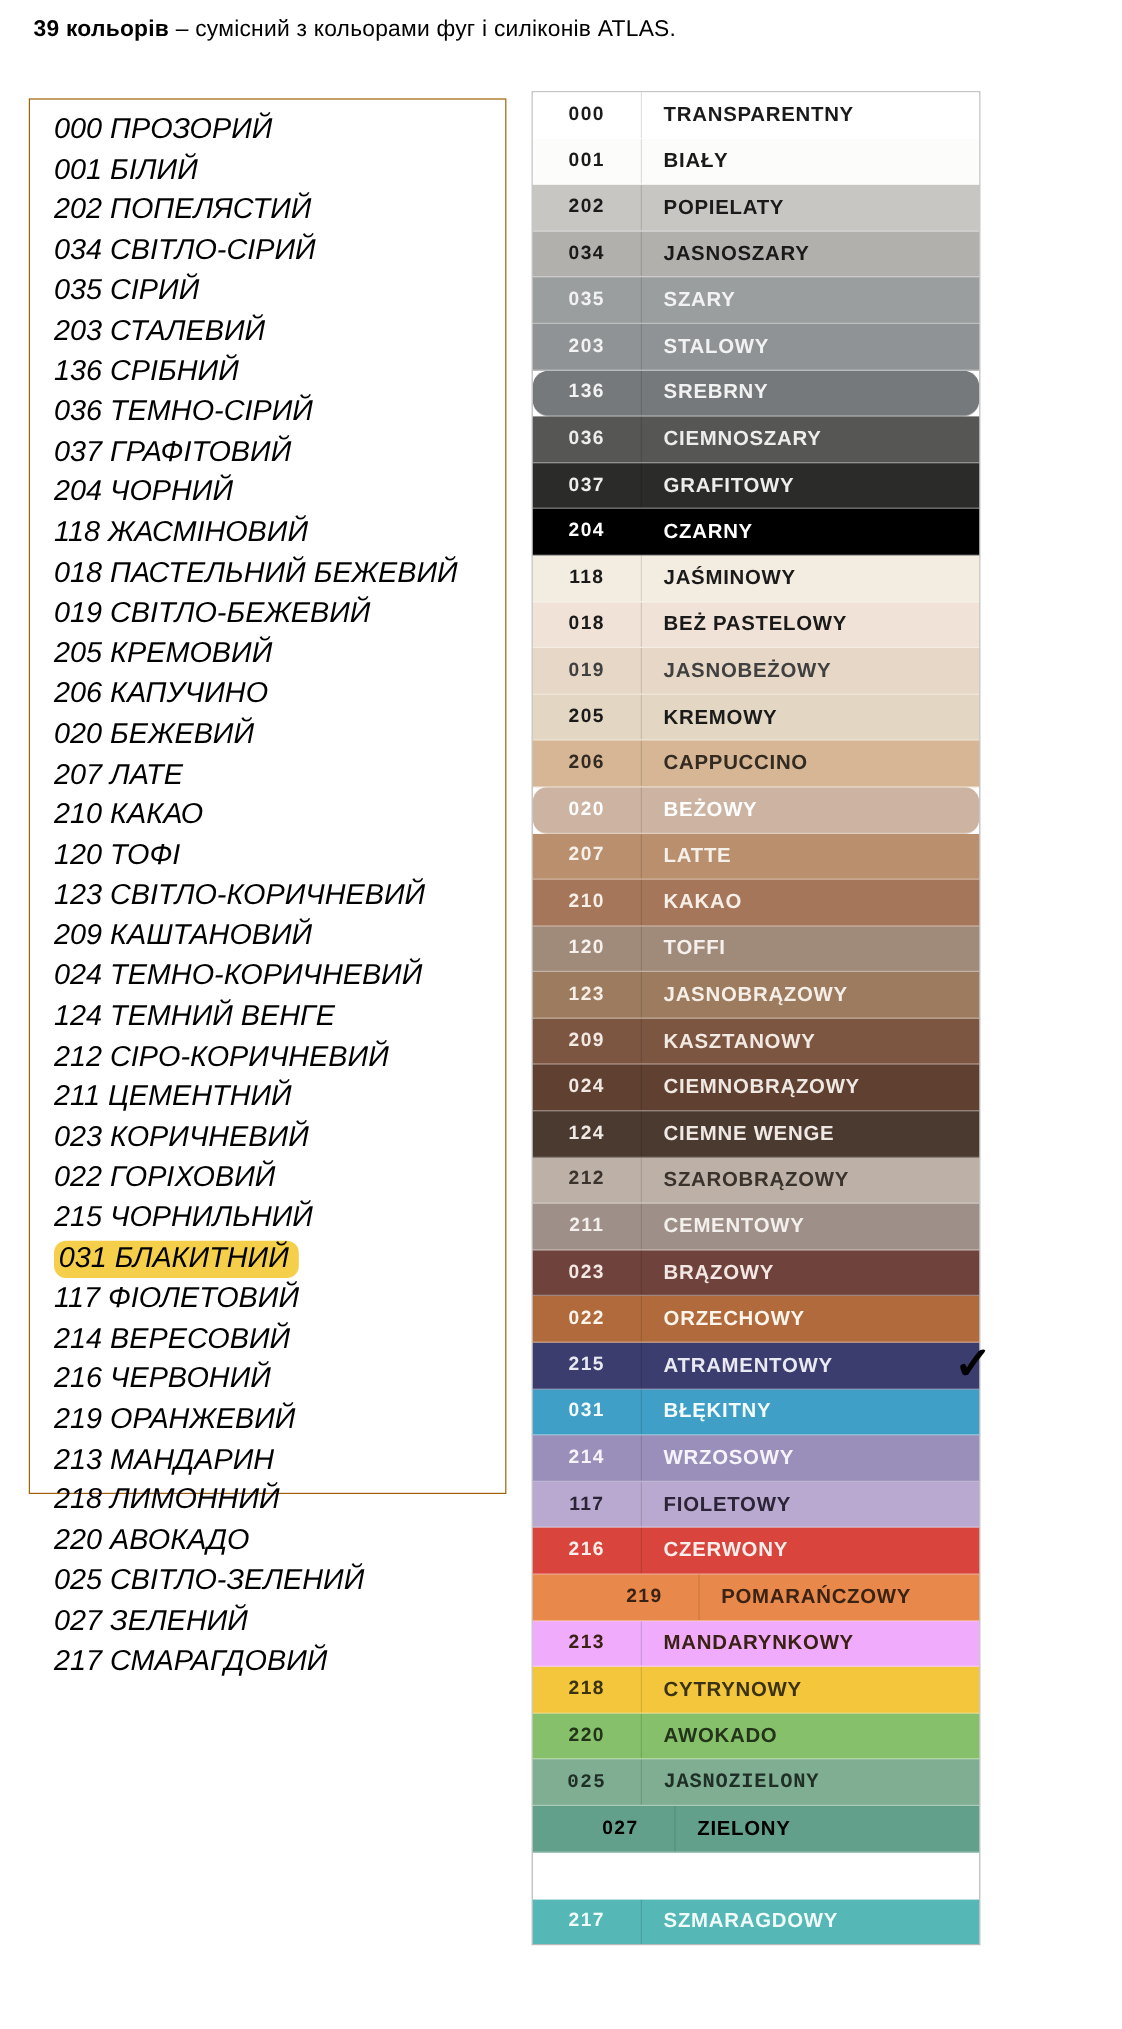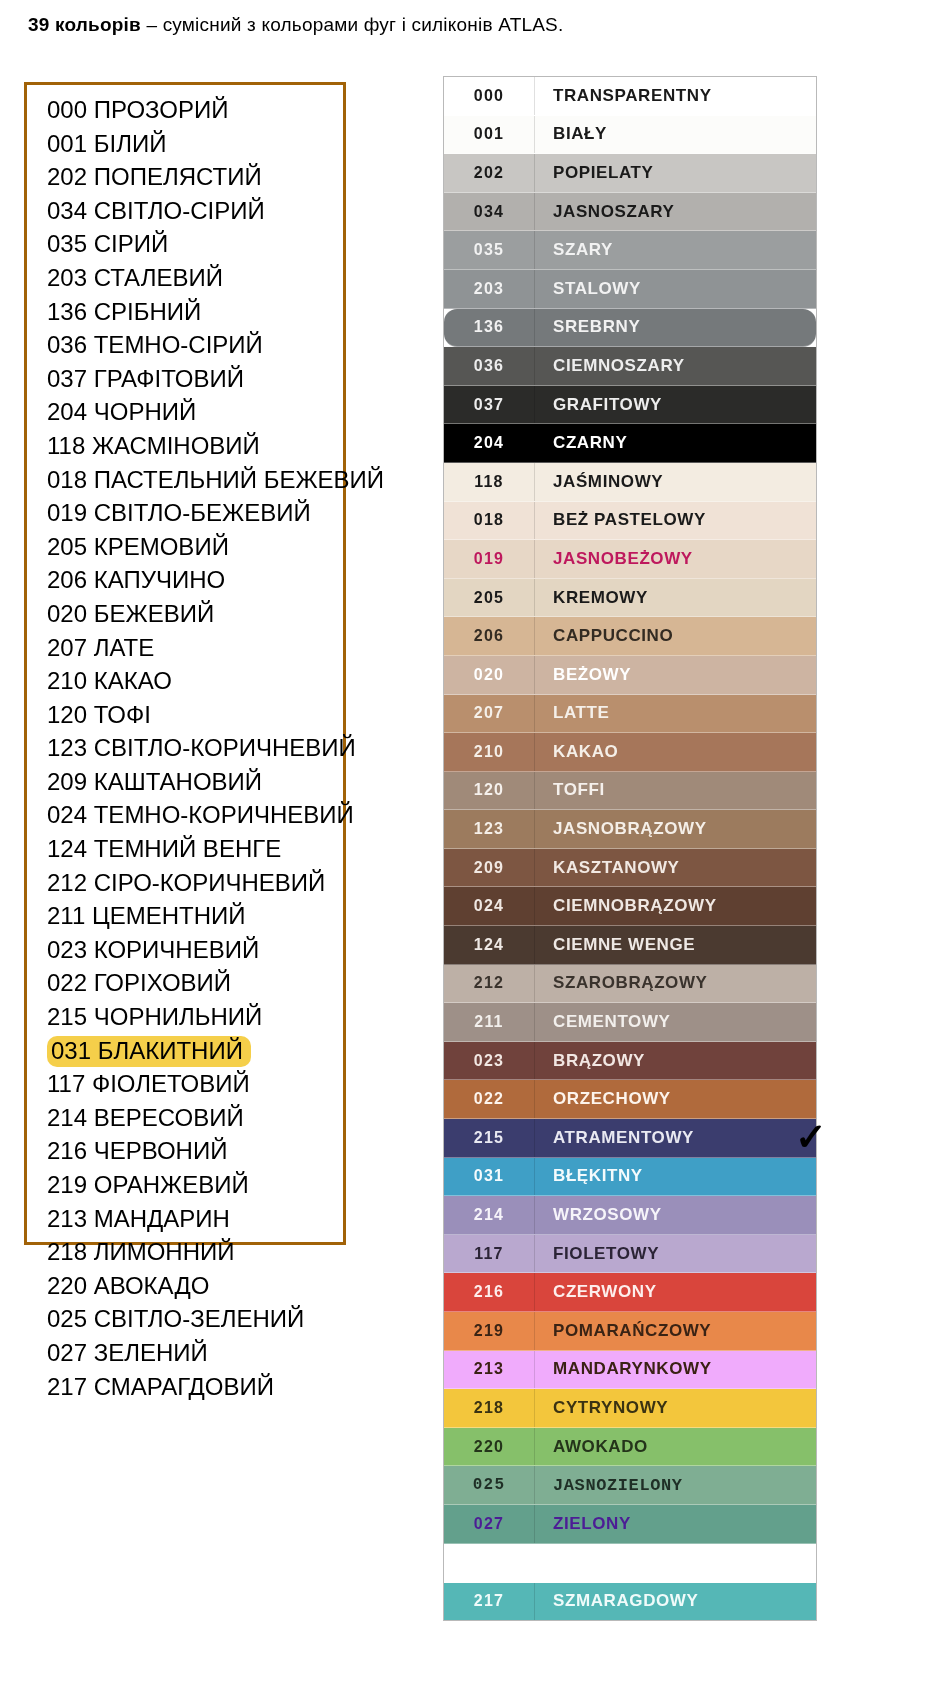--- a/index.html
+++ b/index.html
@@ -30,25 +30,26 @@
   }
   #heading .rest {
     font-weight: normal;
   }
 
   
   #left-box {
     position: absolute;
     left: 24px;
     top: 82px;
-    width: 322px;
+    width: 398px;
     height: 1163px;
-    border: 3px solid #a16207;
+    border: 1px solid #a16207;
     box-sizing: border-box;
     background: #ffffff;
+    font-style: italic;
   }
   #left-list {
     position: absolute;
     left: 20px;
     top: 8px;
     right: 8px;
   }
   .left-row {
     height: 33.6px;
     line-height: 33.6px;
@@ -221,36 +222,36 @@
     <div class="color-row" style="background: rgb(243, 236, 225); color: rgb(26, 26, 26);">
       <div class="code-cell">118</div>
       <div class="sep"></div>
       <div class="name-cell">JAŚMINOWY</div>
     </div>
     <div class="color-row" style="background: rgb(240, 226, 214); color: rgb(26, 26, 26);">
       <div class="code-cell">018</div>
       <div class="sep"></div>
       <div class="name-cell">BEŻ PASTELOWY</div>
     </div>
-    <div class="color-row" style="background: rgb(231, 215, 198); color: #be185d;">
+    <div class="color-row" style="background: rgb(231, 215, 198); color: #404040;">
       <div class="code-cell">019</div>
       <div class="sep"></div>
       <div class="name-cell">JASNOBEŻOWY</div>
     </div>
     <div class="color-row" style="background: rgb(227, 214, 194); color: rgb(26, 26, 26);">
       <div class="code-cell">205</div>
       <div class="sep"></div>
       <div class="name-cell">KREMOWY</div>
     </div>
     <div class="color-row" style="background: rgb(214, 182, 148); color: rgb(51, 43, 34);">
       <div class="code-cell">206</div>
       <div class="sep"></div>
       <div class="name-cell">CAPPUCCINO</div>
     </div>
-    <div class="color-row" style="background: rgb(205, 180, 162); color: rgb(255, 255, 255);">
+    <div class="color-row" style="background: rgb(205, 180, 162); color: rgb(255, 255, 255); border-radius: 12px;">
       <div class="code-cell">020</div>
       <div class="sep"></div>
       <div class="name-cell">BEŻOWY</div>
     </div>
     <div class="color-row" style="background: rgb(185, 143, 109); color: rgb(245, 240, 234);">
       <div class="code-cell">207</div>
       <div class="sep"></div>
       <div class="name-cell">LATTE</div>
     </div>
     <div class="color-row" style="background: rgb(166, 118, 90); color: rgb(245, 239, 232);">
@@ -321,21 +322,21 @@
     <div class="color-row" style="background: rgb(185, 168, 207); color: rgb(43, 36, 54);">
       <div class="code-cell">117</div>
       <div class="sep"></div>
       <div class="name-cell">FIOLETOWY</div>
     </div>
     <div class="color-row" style="background: rgb(217, 69, 60); color: rgb(253, 238, 236);">
       <div class="code-cell">216</div>
       <div class="sep"></div>
       <div class="name-cell">CZERWONY</div>
     </div>
-    <div class="color-row" style="background: rgb(232, 136, 74); color: rgb(58, 35, 20);">
+    <div class="color-row" style="background: rgb(232, 136, 74); color: rgb(58, 35, 20); padding-left: 48px;">
       <div class="code-cell">219</div>
       <div class="sep"></div>
       <div class="name-cell">POMARAŃCZOWY</div>
     </div>
     <div class="color-row" style="background: #f0abfc; color: rgb(58, 33, 20);">
       <div class="code-cell">213</div>
       <div class="sep"></div>
       <div class="name-cell">MANDARYNKOWY</div>
     </div>
     <div class="color-row" style="background: rgb(243, 198, 60); color: rgb(58, 50, 18);">
@@ -346,21 +347,21 @@
     <div class="color-row" style="background: rgb(134, 192, 106); color: rgb(36, 52, 26);">
       <div class="code-cell">220</div>
       <div class="sep"></div>
       <div class="name-cell">AWOKADO</div>
     </div>
     <div class="color-row" style="background: rgb(127, 174, 147); color: rgb(31, 47, 38); font-family: Liberation Mono, monospace;">
       <div class="code-cell">025</div>
       <div class="sep"></div>
       <div class="name-cell">JASNOZIELONY</div>
     </div>
-    <div class="color-row" style="background: rgb(99, 160, 140); color: #4c1d95;">
+    <div class="color-row" style="background: rgb(99, 160, 140); color: #000000; padding-left: 28px;">
       <div class="code-cell">027</div>
       <div class="sep"></div>
       <div class="name-cell">ZIELONY</div>
     </div>
     <div class="color-row" style="background: rgb(85, 183, 182); color: rgb(240, 251, 250); margin-top: 39px;">
       <div class="code-cell">217</div>
       <div class="sep"></div>
       <div class="name-cell">SZMARAGDOWY</div>
     </div>
   </div>

